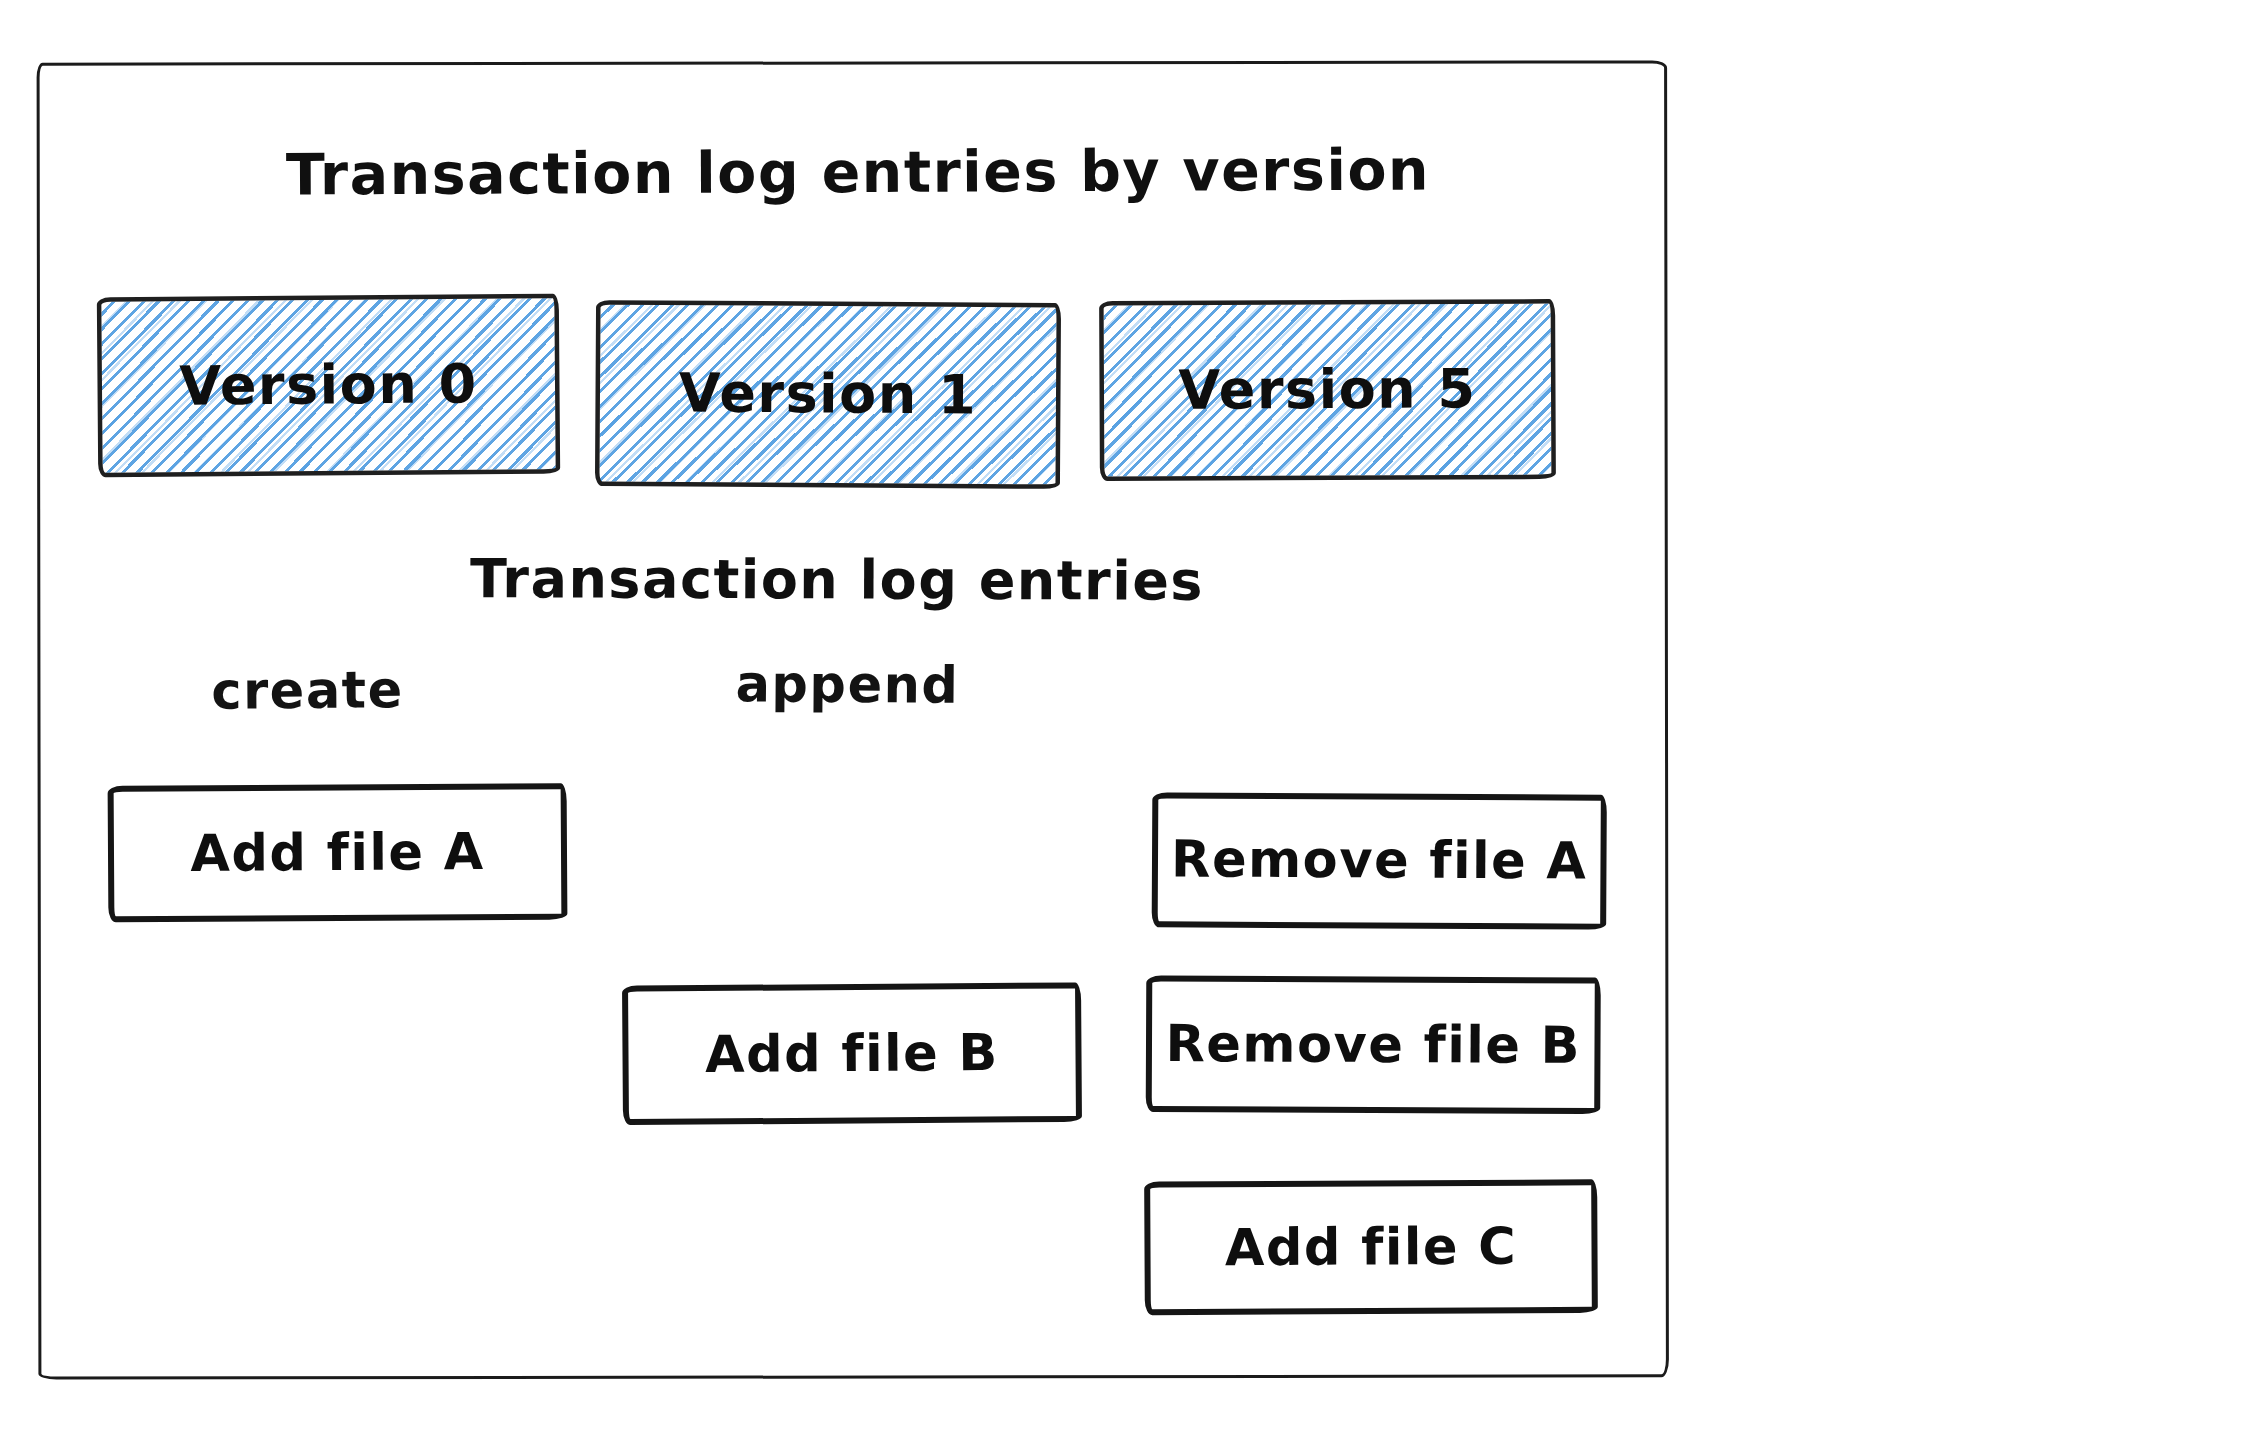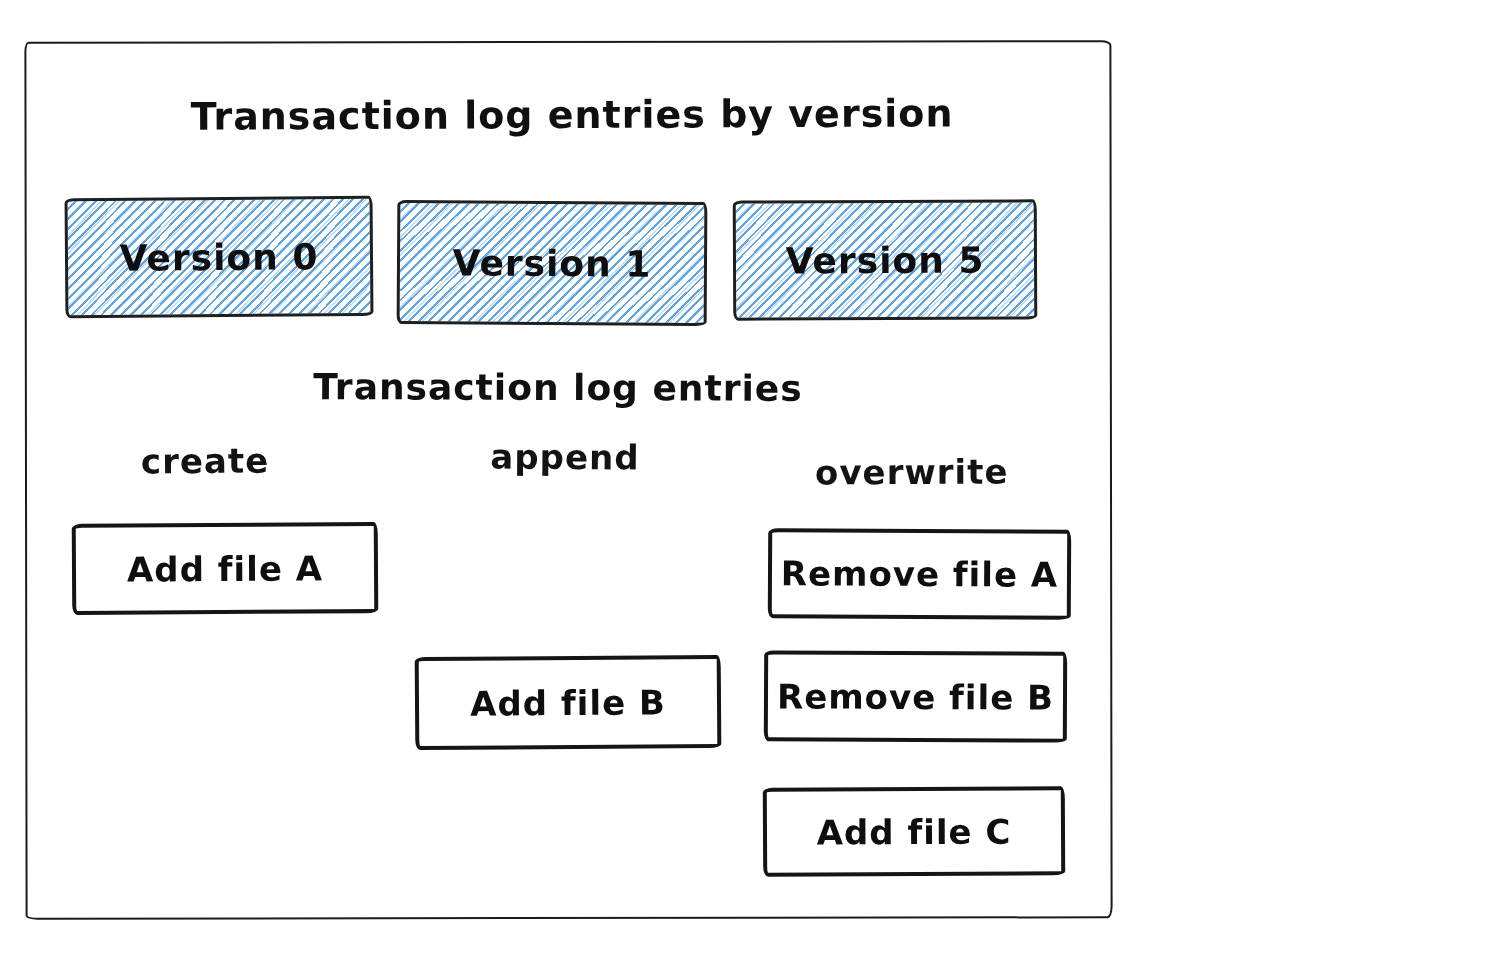--- a/index.html
+++ b/index.html
@@ -121,21 +121,20 @@
     <span class="label">Version 1</span>
   </div>
   <div class="version-box v2">
     <span class="label">Version 5</span>
   </div>
 
   <div class="title title-log">Transaction log entries</div>
 
   <div class="col-label col-create">create</div>
   <div class="col-label col-append">append</div>
-  <div class="col-label col-overwrite">overwrite</div>
 
   <div class="entry-box e-add-a">
     <span class="label">Add file A</span>
   </div>
   <div class="entry-box e-rem-a">
     <span class="label">Remove file A</span>
   </div>
   <div class="entry-box e-add-b">
     <span class="label">Add file B</span>
   </div>

